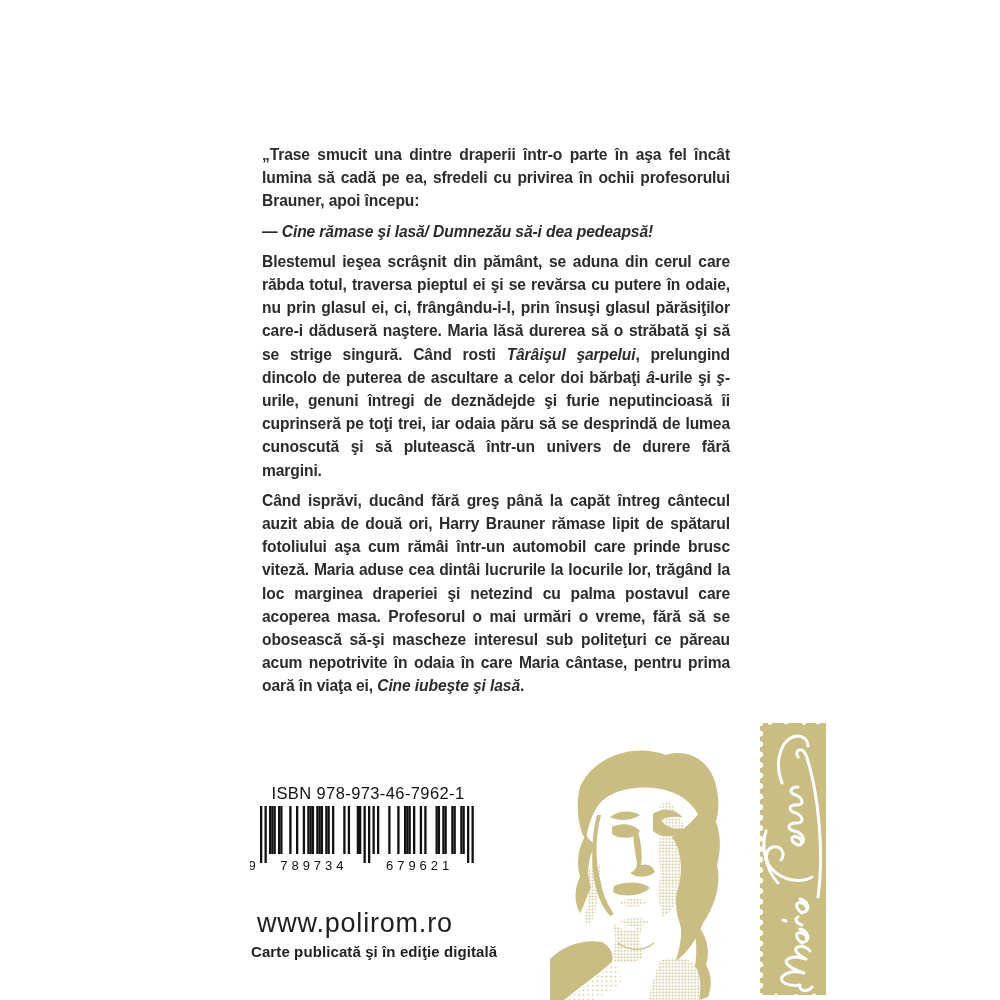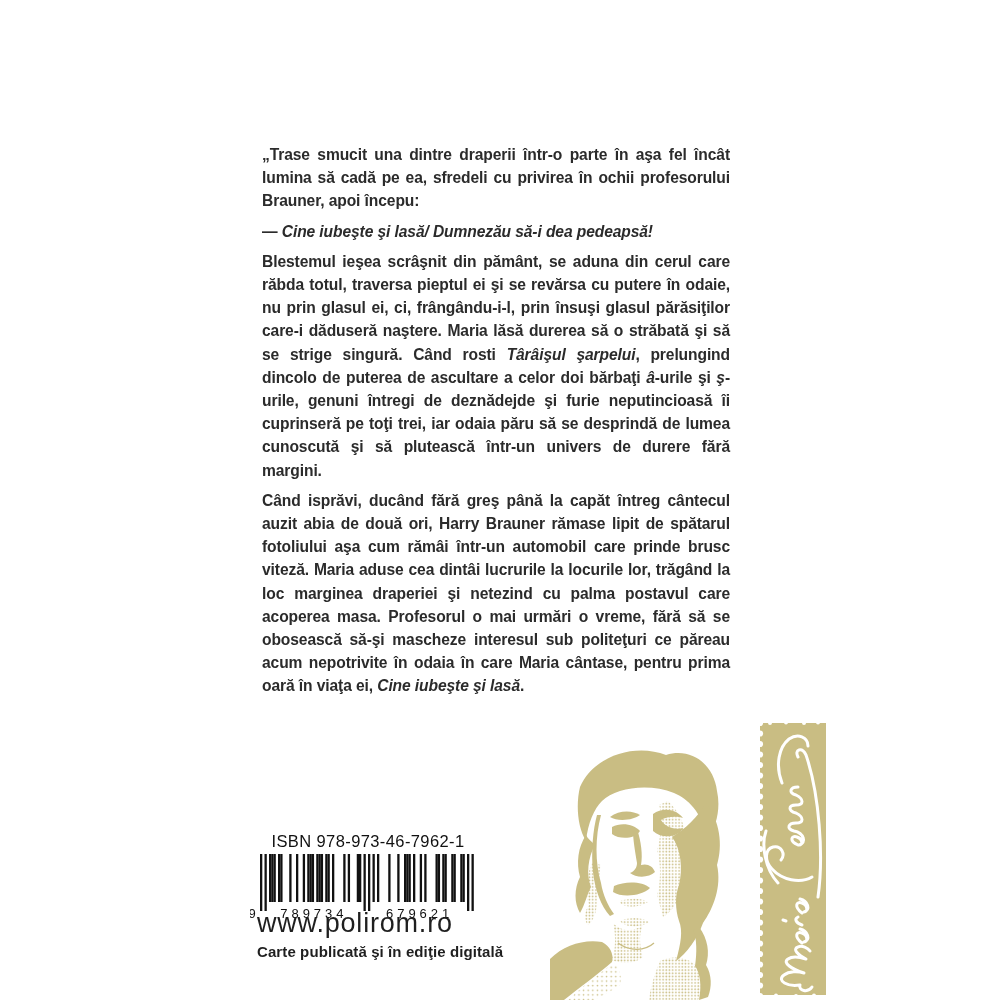--- a/index.html
+++ b/index.html
@@ -11,48 +11,48 @@
   
   .excerpt{
     position:absolute;left:255px;top:136px;width:482px;
     font-size:15.6px;font-weight:700;line-height:23.2px;
     color:#2b2b2b;text-align:justify;letter-spacing:-0.1px;
   }
   .excerpt p{margin:7px;padding:0;}
   .excerpt .it{font-style:italic;}
   
   .isbn-area{
-    position:absolute;left:250px;top:832px;width:236px;text-align:center;color:#111;
+    position:absolute;left:250px;top:784px;width:236px;text-align:center;color:#111;
   }
   .isbn-label{
     font-size:16.5px;font-weight:400;letter-spacing:0.4px;display:block;margin-bottom:3px;
   }
   .barcode-digits{font-size:13px;fill:#111;font-family:"Liberation Sans",sans-serif;}
   
   .site{
     position:absolute;left:257px;top:908px;
     font-size:27px;font-weight:400;letter-spacing:0.8px;color:#1f1f1f;
   }
   .note{
-    position:absolute;left:257px;top:943px;
+    position:absolute;left:251px;top:943px;
     font-size:15px;font-weight:700;color:#1f1f1f;letter-spacing:0.1px;
   }
   
   .portrait{position:absolute;left:550px;top:745px;width:190px;height:255px;}
   .stamp{position:absolute;left:756px;top:721px;width:72px;height:277px;}
   .accent-fill{fill:var(--accent,#c9bd83);}
   .accent-stroke{stroke:var(--accent,#c9bd83);fill:none;}
   .sig{stroke:#ffffff;fill:none;stroke-width:3;stroke-linecap:round;stroke-linejoin:round;}
 </style>
 </head>
 <body>
 
 <div class="excerpt" id="excerpt">
     <p><span>„Trase smucit una dintre draperii într-o parte în aşa fel încât lumina să cadă pe ea, sfredeli cu privirea în ochii profesorului Brauner, apoi începu:</span></p>
-    <p><span>— </span><span class="it">Cine iubeşte şi lasă/ Dumnezău să-i dea pedeapsă!</span></p>
+    <p><span>— </span><span class="it">Cine rămase şi lasă/ Dumnezău să-i dea pedeapsă!</span></p>
     <p><span>Blestemul ieşea scrâşnit din pământ, se aduna din cerul care răbda totul, traversa pieptul ei şi se revărsa cu putere în odaie, nu prin glasul ei, ci, frângându-i-l, prin însuşi glasul părăsiţilor care-i dăduseră naştere. Maria lăsă durerea să o străbată şi să se strige singură. Când rosti </span><span class="it">Târâişul şarpelui</span><span>, prelungind dincolo de puterea de ascultare a celor doi bărbaţi </span><span class="it">â</span><span>-urile şi </span><span class="it">ş</span><span>-urile, genuni întregi de deznădejde şi furie neputincioasă îi cuprinseră pe toţi trei, iar odaia păru să se desprindă de lumea cunoscută şi să plutească într-un univers de durere fără margini.</span></p>
     <p><span>Când isprăvi, ducând fără greş până la capăt întreg cântecul auzit abia de două ori, Harry Brauner rămase lipit de spătarul fotoliului aşa cum rămâi într-un automobil care prinde brusc viteză. Maria aduse cea dintâi lucrurile la locurile lor, trăgând la loc marginea draperiei şi netezind cu palma postavul care acoperea masa. Profesorul o mai urmări o vreme, fără să se obosească să-şi mascheze interesul sub politeţuri ce păreau acum nepotrivite în odaia în care Maria cântase, pentru prima oară în viaţa ei, </span><span class="it">Cine iubeşte şi lasă</span><span>.</span></p>
   </div>
 
 <div class="isbn-area">
   <span class="isbn-label">ISBN 978-973-46-7962-1</span>
   <svg id="barcode" width="236" height="68">
       <rect x="10.00" y="0" width="2.30" height="57" fill="#111"></rect>
       <rect x="14.50" y="0" width="2.30" height="57" fill="#111"></rect>
       <rect x="19.00" y="0" width="2.30" height="48" fill="#111"></rect>

